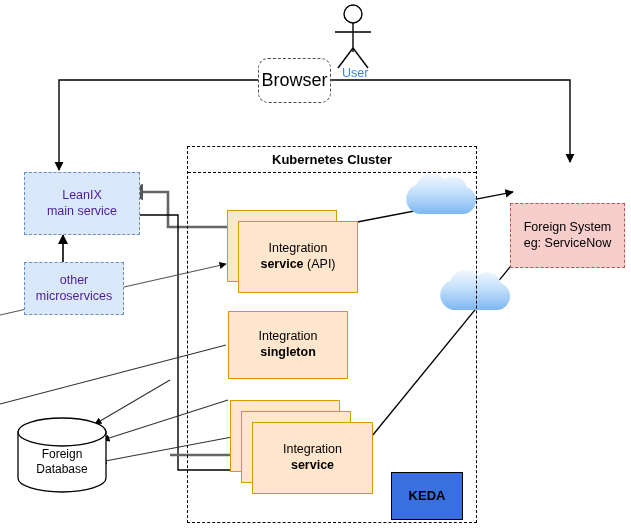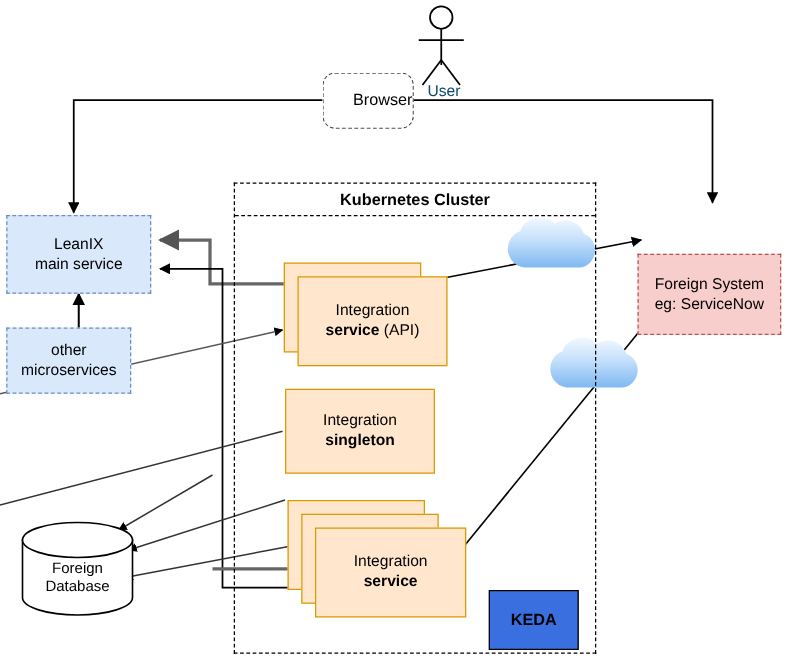--- a/index.html
+++ b/index.html
@@ -35,22 +35,23 @@
     text-align: center;
     line-height: 1.25;
   }
   .label-text {
     display: block;
   }
   
   .box-blue {
     background: #dae8fc;
     border: 1px dashed #6c8ebf;
-    color: #000000;
-    font-size: 12.5px;
+    color: #4c1d95;
+    font-size: 12.5px;
+    margin-left: 19px;
   }
   
   .box-pink {
     background: #f8cecc;
     border: 1px dashed #b85450;
     color: #000000;
     font-size: 12.5px;
     margin-top: 40px;
   }
   
@@ -66,22 +67,21 @@
     border: 1.5px solid #000000;
     color: #000000;
     font-size: 13px;
     font-weight: bold;
   }
   
   .box-browser {
     background: #ffffff;
     border: 1.5px dashed #4d4d4d;
     border-radius: 10px;
-    font-size: 13px;
-    justify-content: flex-end;
+    font-size: 18px;
   }
   
   .cluster {
     position: absolute;
     box-sizing: border-box;
     border: 1.5px dashed #000000;
     background: transparent;
   }
   .cluster-title {
     position: absolute;
@@ -99,21 +99,21 @@
   }
   .stack-card {
     position: absolute;
     box-sizing: border-box;
     background: #ffe6cc;
     border: 1.5px solid #d79b00;
   }
   .user-label {
     position: absolute;
     font-size: 12.5px;
-    color: #0c4a6e;
+    color: #3b82f6;
   }
   .db-label {
     position: absolute;
     font-size: 12px;
     text-align: center;
     line-height: 1.25;
     width: 100%;
     left: 0;
   }
   .bold { font-weight: bold; }

